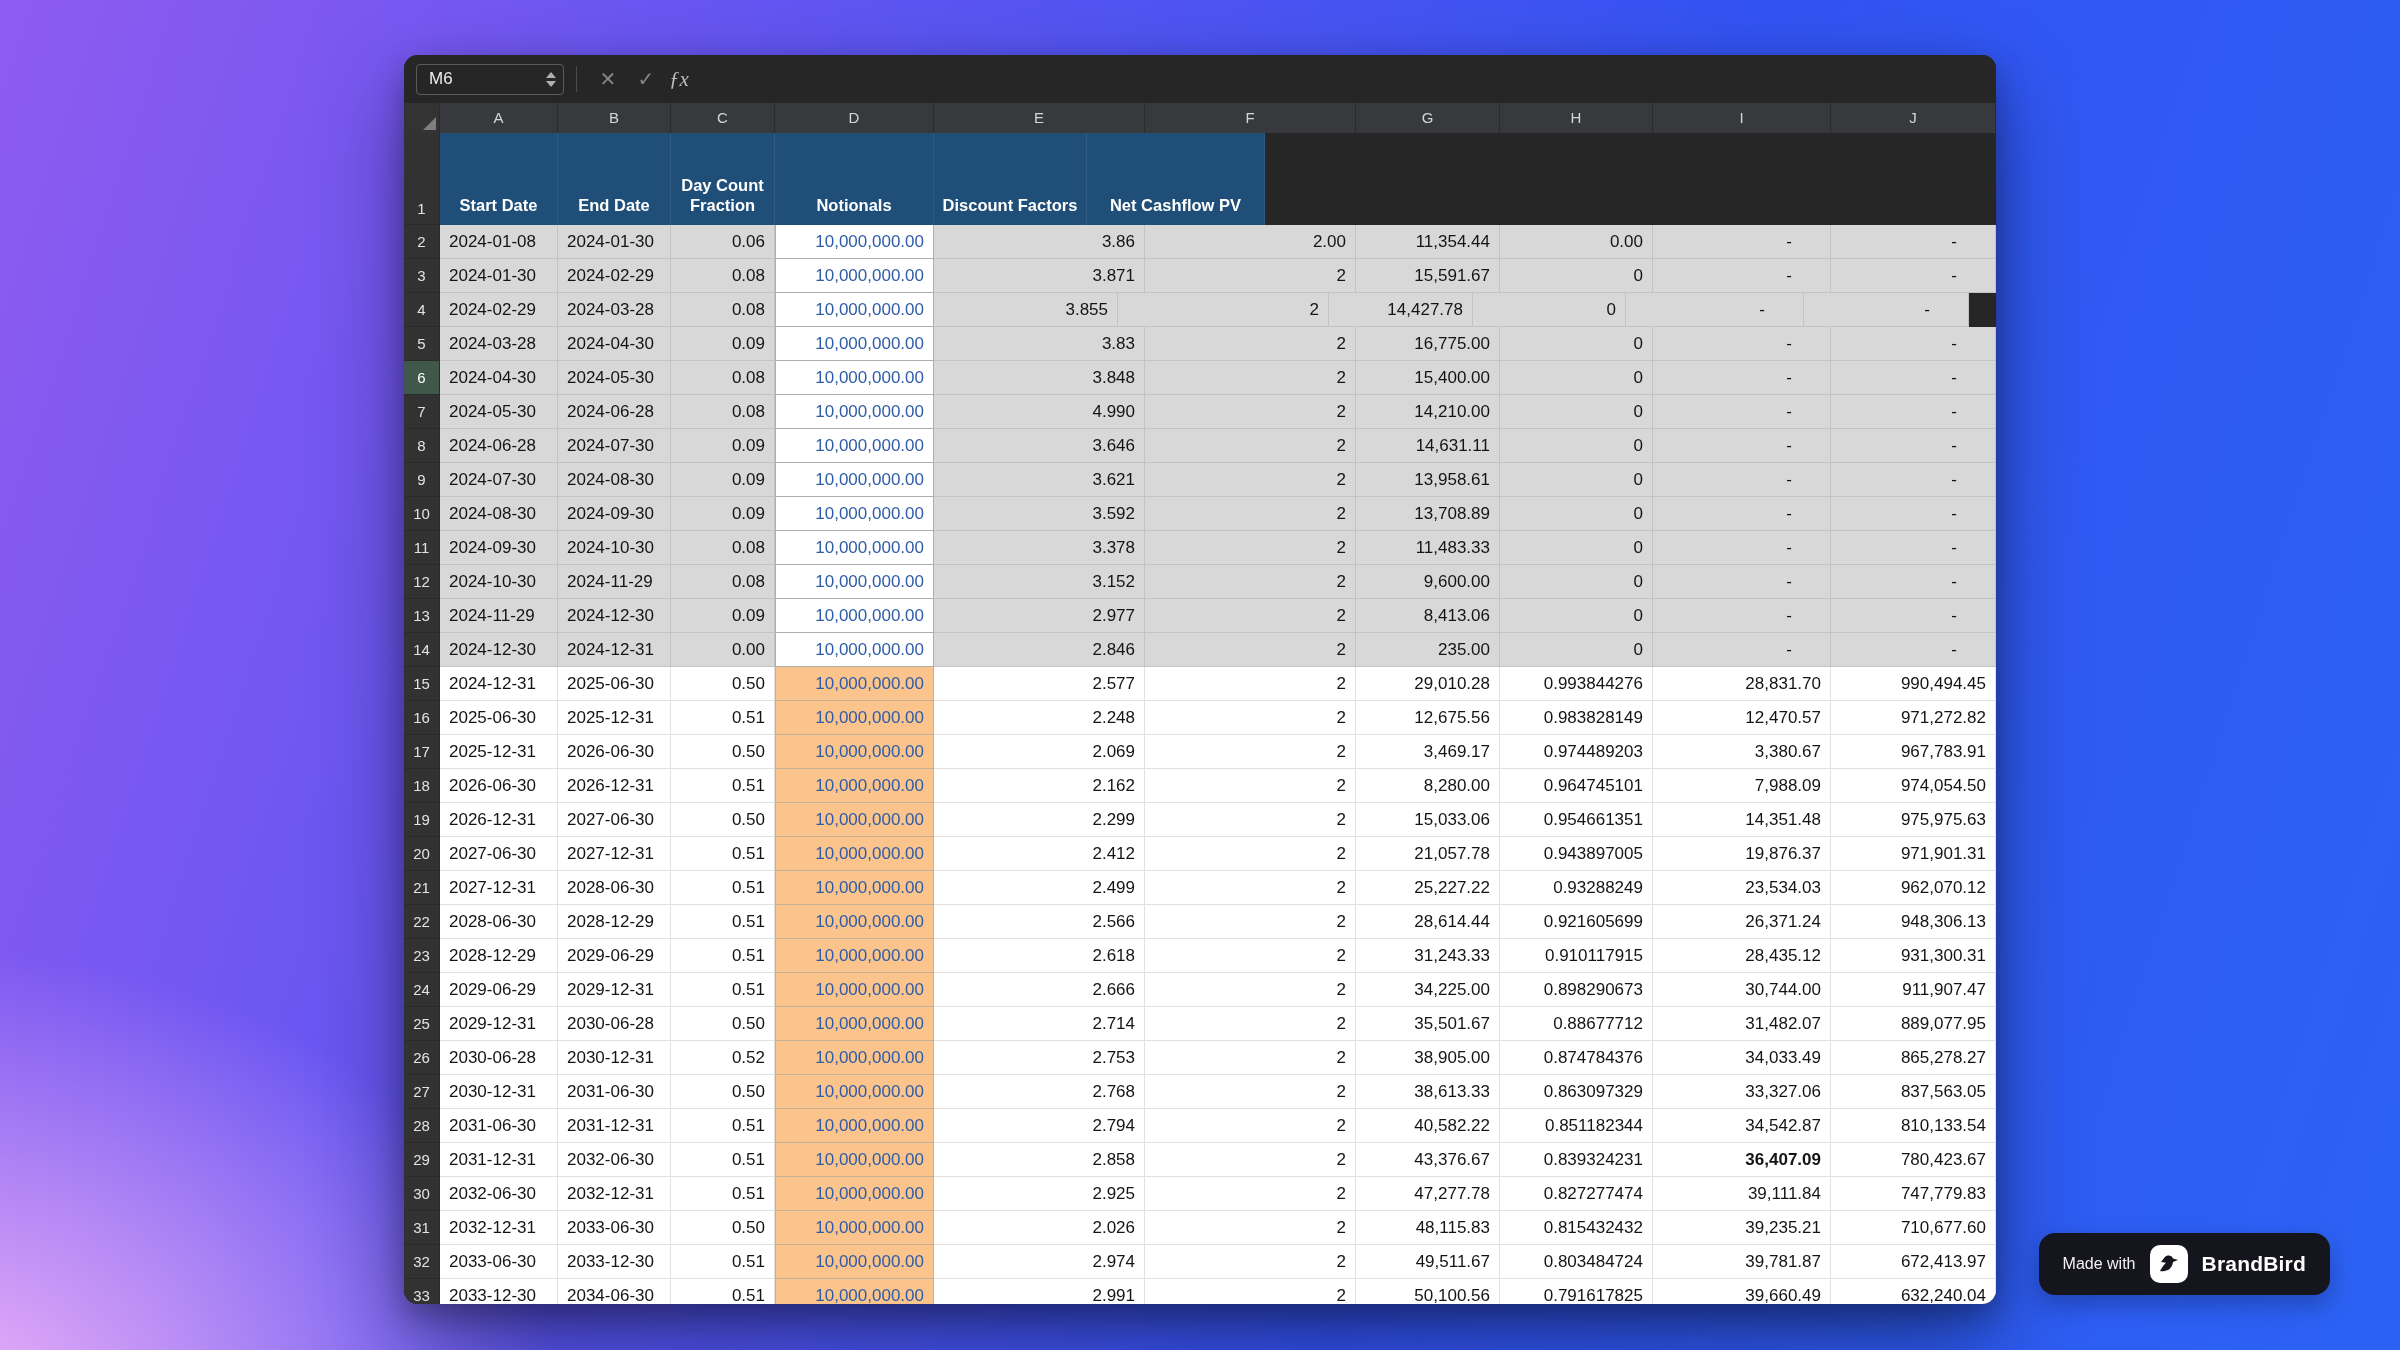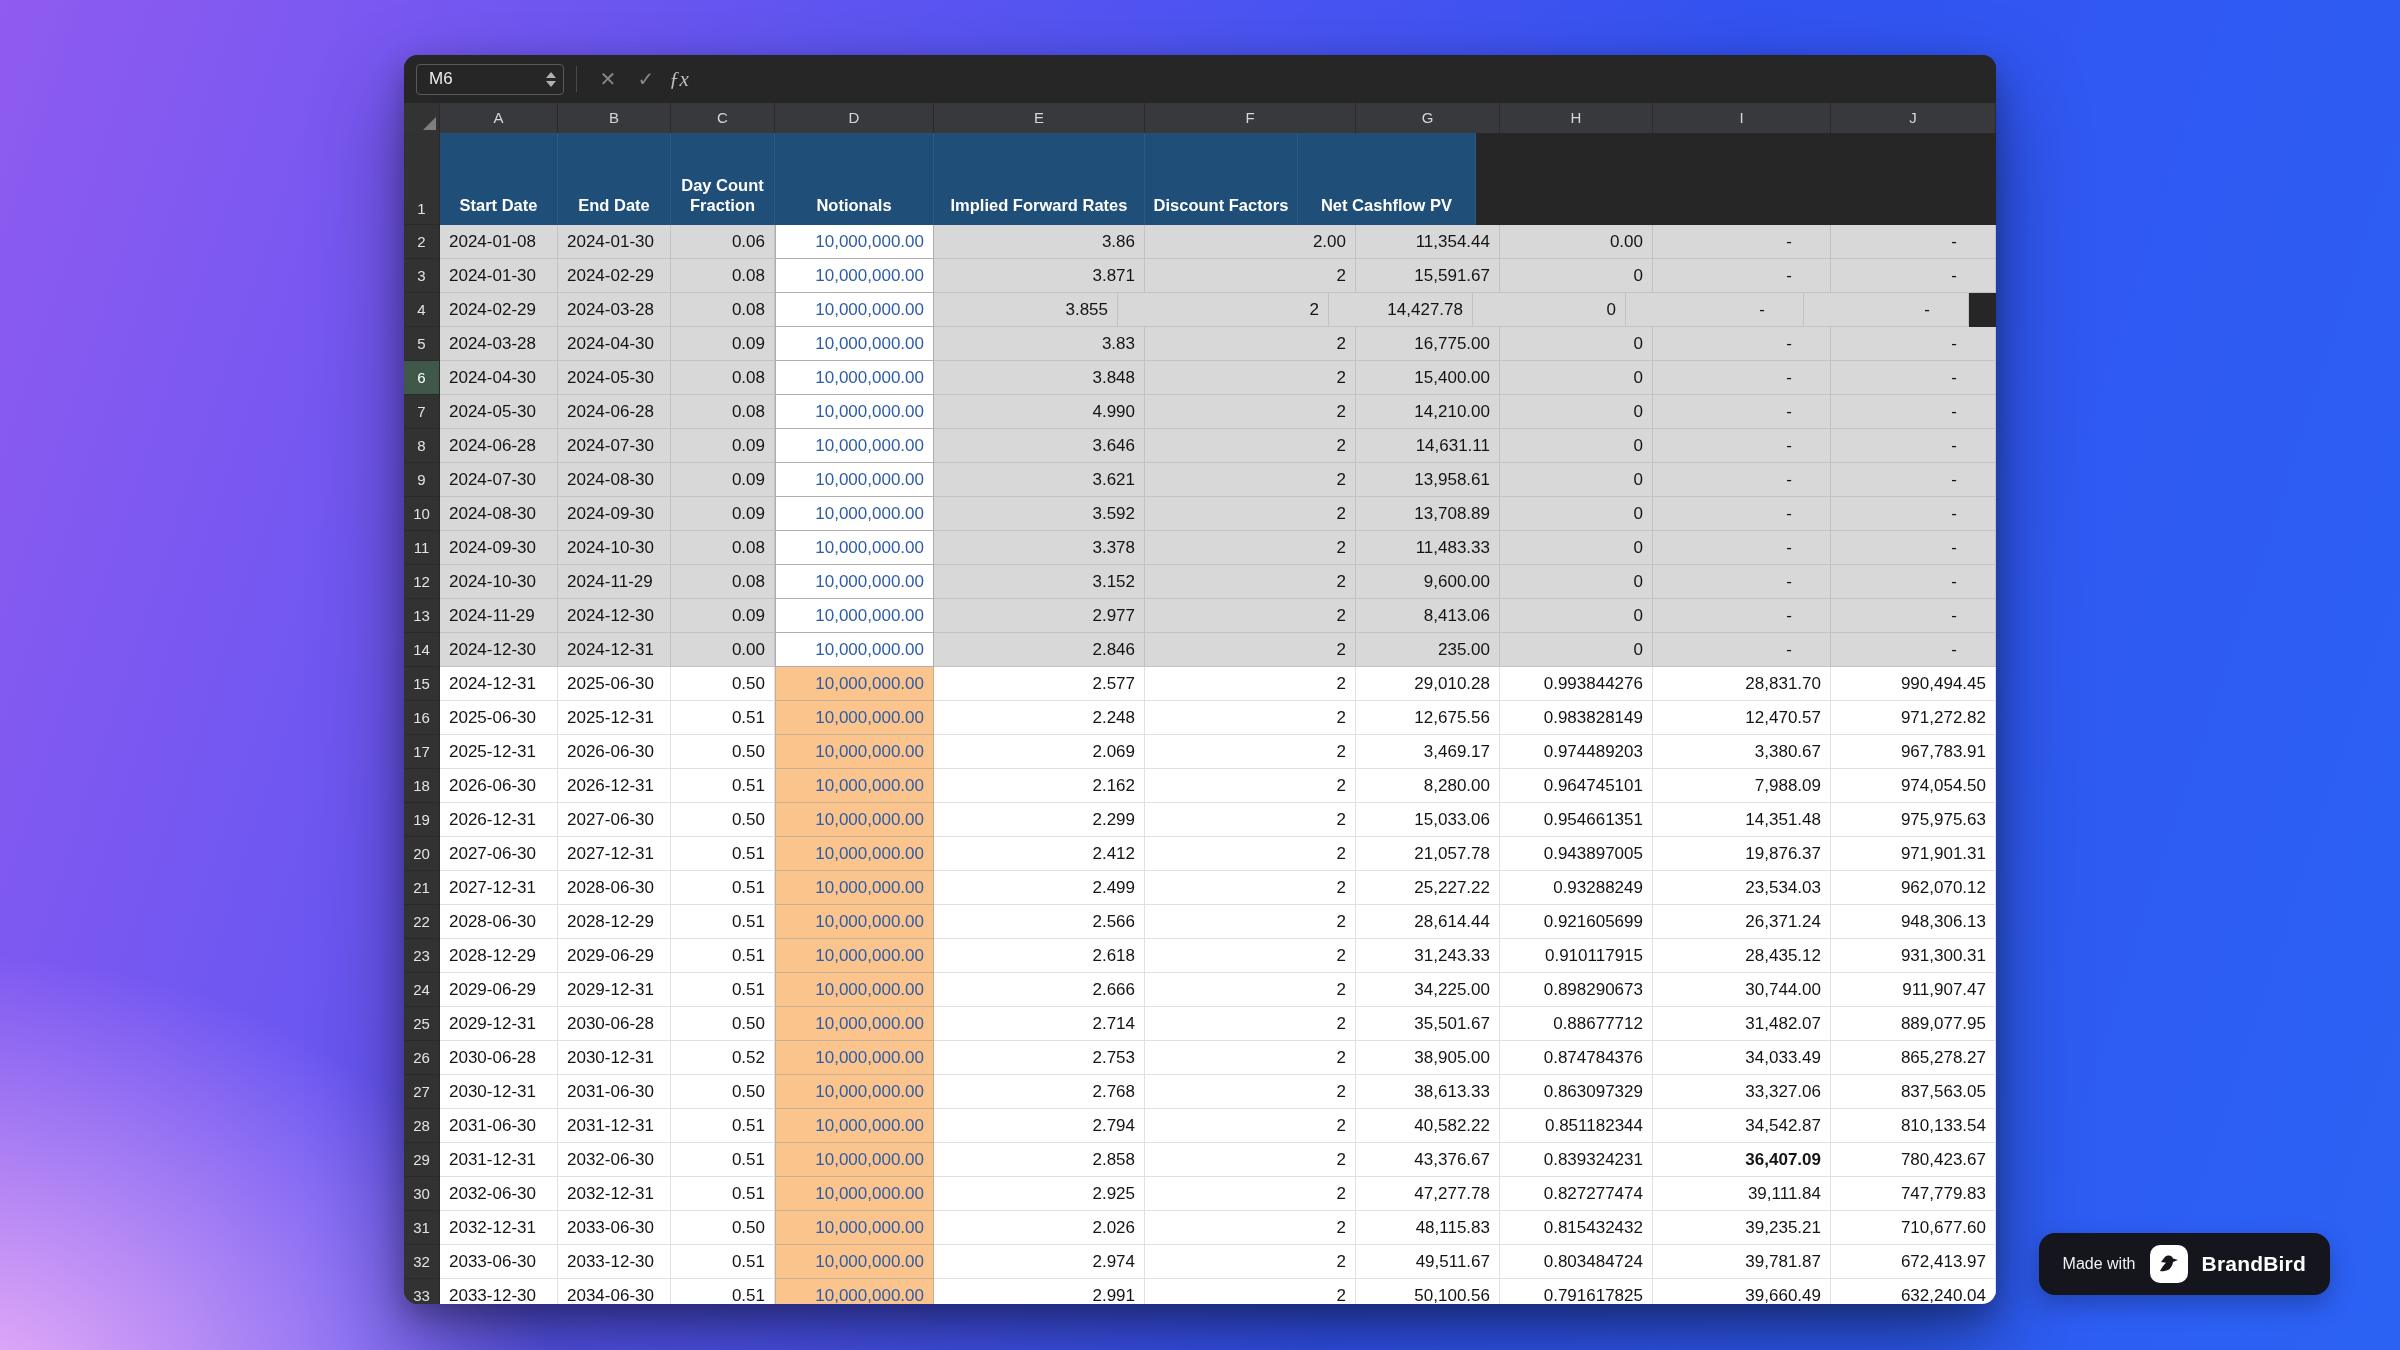--- a/index.html
+++ b/index.html
@@ -118,21 +118,20 @@
     </div>
 
   <div>
     <div class="row">
         <div class="rowhead1">1</div>
         <div class="hcell" style="width: 118px;">Start Date</div>
         <div class="hcell" style="width: 113px;">End Date</div>
         <div class="hcell" style="width: 104px;">Day Count
 Fraction</div>
         <div class="hcell" style="width: 159px;">Notionals</div>
-        <div class="hcell" style="width: 211px;">Implied Forward Rates</div>
         <div class="hcell" style="width: 153px;">Discount Factors</div>
         <div class="hcell" style="width: 178px;">Net Cashflow PV</div>
       </div>
     <div>
         <div class="row">
           <div class="rowhead">2</div>
           <div class="cell gray left" style="width: 118px;">2024-01-08</div>
           <div class="cell gray left" style="width: 113px;">2024-01-30</div>
           <div class="cell gray right" style="width: 104px;">0.06</div>
           <div class="cell gray notional right" style="width: 159px;">10,000,000.00</div>

